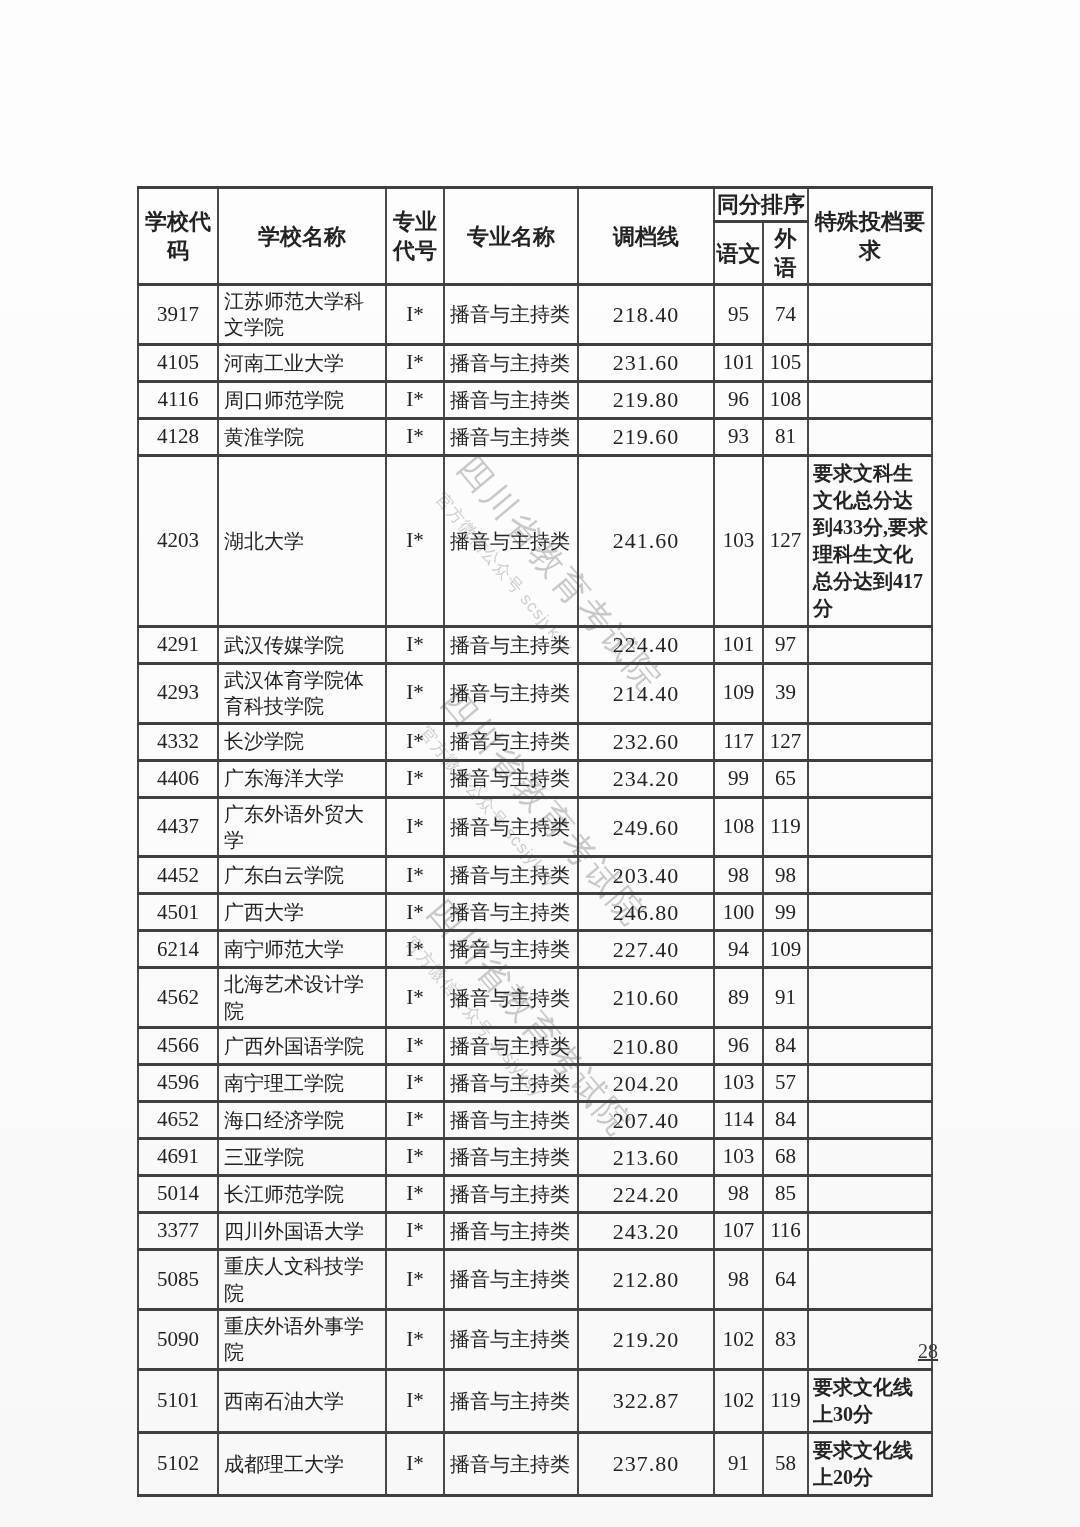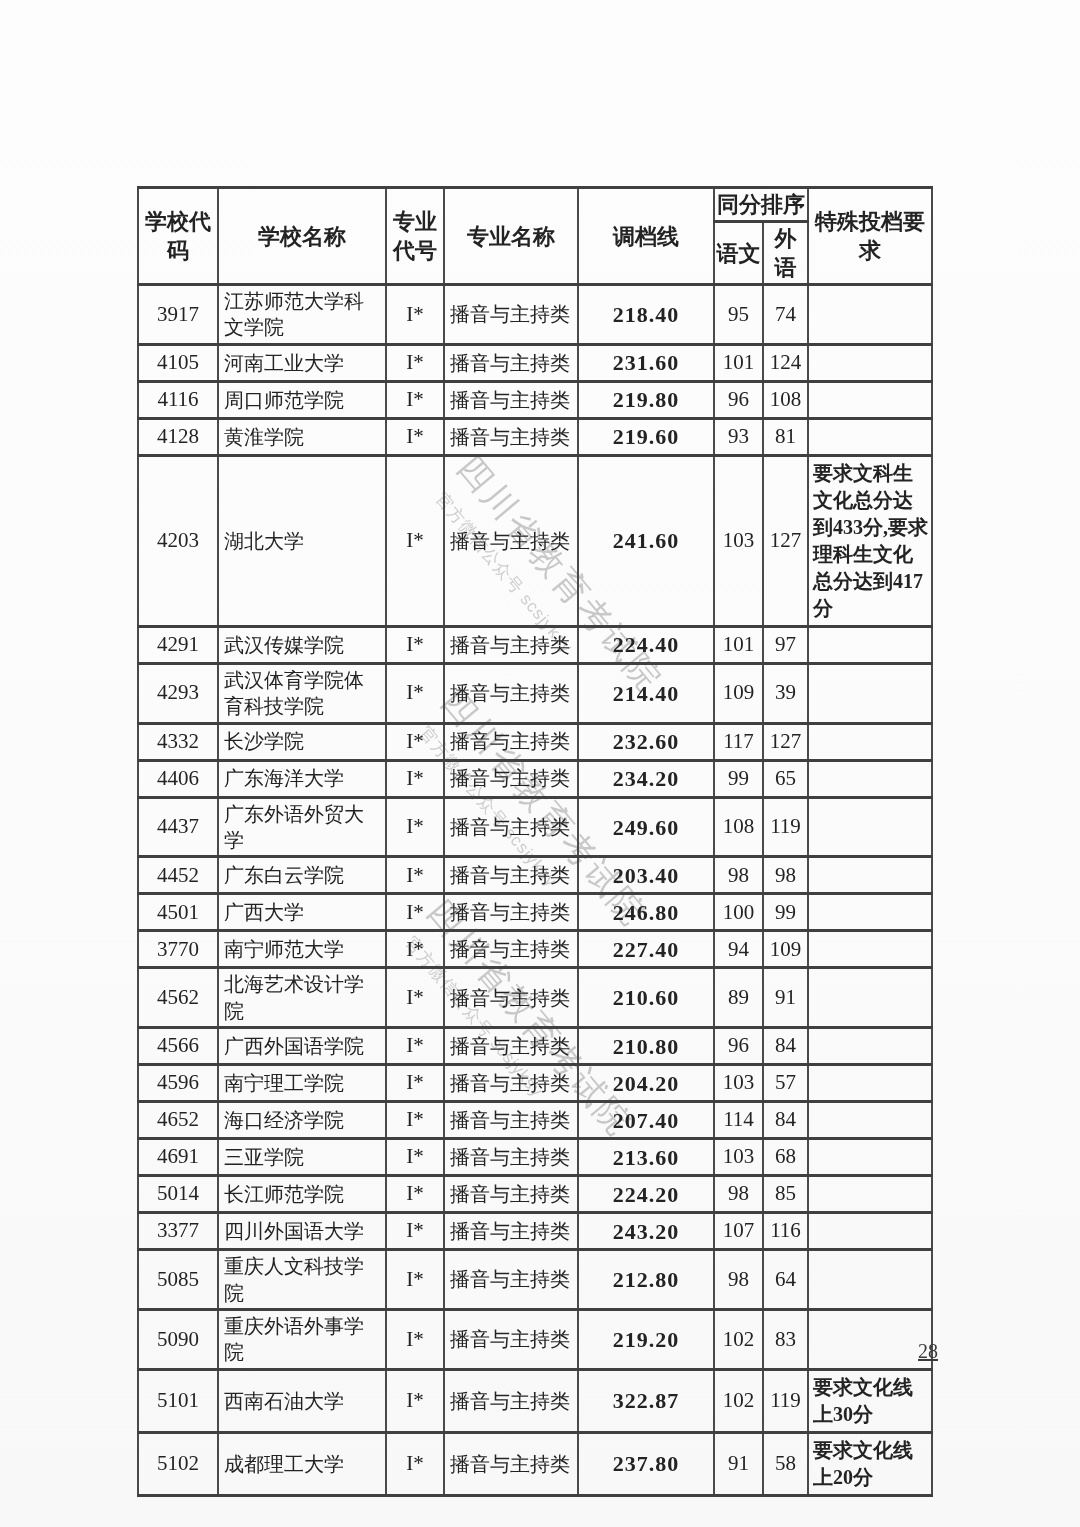--- a/index.html
+++ b/index.html
@@ -52,21 +52,21 @@
     font-size:22px;font-weight:700;text-align:center;padding:1px;
   }
   .adm th.special-h{font-size:22px;}
   .adm thead tr.h1 th{height:28px;}
   .adm thead tr.h2 th{height:30px;}
   .adm tbody tr{height:37px;}
   .adm td{font-size:20px;}
   .adm td.c{text-align:center;}
   .adm td.l{text-align:left;padding-left:5px;padding-right:3px;}
   .adm td.num{font-size:21px;}
-  .adm td.cutoff{font-size:22px;font-weight:700;letter-spacing:1px;}
+  .adm td.cutoff{font-size:22px;font-weight:400;letter-spacing:1px;}
   .adm td.remark{font-size:20px;line-height:1.35;padding:3px 2px 3px 4px;font-weight:bold;}
   
   .page-num{
     position:absolute;left:918px;top:1340px;
     font-size:20px;color:#3a3a3a;text-decoration:underline;
   }
 </style>
 </head>
 <body>
 
@@ -122,21 +122,21 @@
           <td class="c num">74</td>
           <td class="l remark"></td>
         </tr>
         <tr>
           <td class="c num">4105</td>
           <td class="l">河南工业大学</td>
           <td class="c num">I*</td>
           <td class="l">播音与主持类</td>
           <td class="c cutoff">231.60</td>
           <td class="c num">101</td>
-          <td class="c num">124</td>
+          <td class="c num">105</td>
           <td class="l remark"></td>
         </tr>
         <tr>
           <td class="c num">4116</td>
           <td class="l">周口师范学院</td>
           <td class="c num">I*</td>
           <td class="l">播音与主持类</td>
           <td class="c cutoff">219.80</td>
           <td class="c num">96</td>
           <td class="c num">108</td>
@@ -226,21 +226,21 @@
           <td class="c num">4501</td>
           <td class="l">广西大学</td>
           <td class="c num">I*</td>
           <td class="l">播音与主持类</td>
           <td class="c cutoff">246.80</td>
           <td class="c num">100</td>
           <td class="c num">99</td>
           <td class="l remark"></td>
         </tr>
         <tr>
-          <td class="c num">3770</td>
+          <td class="c num">6214</td>
           <td class="l">南宁师范大学</td>
           <td class="c num">I*</td>
           <td class="l">播音与主持类</td>
           <td class="c cutoff">227.40</td>
           <td class="c num">94</td>
           <td class="c num">109</td>
           <td class="l remark"></td>
         </tr>
         <tr>
           <td class="c num">4562</td>

